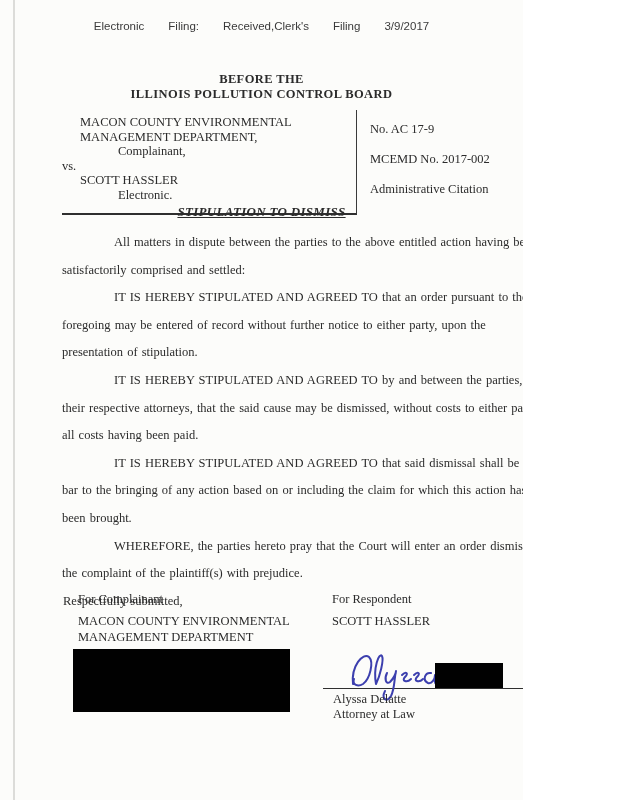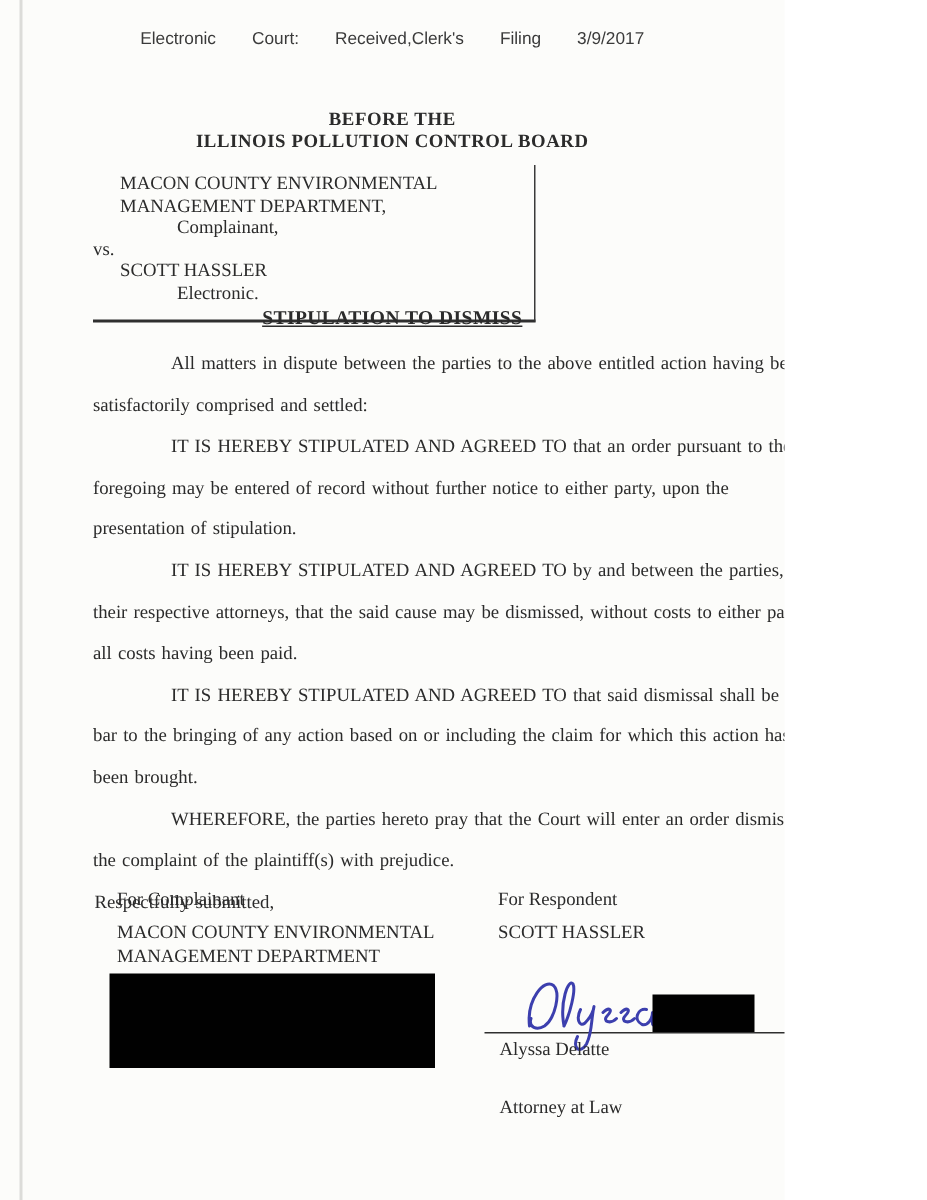--- a/index.html
+++ b/index.html
@@ -30,21 +30,21 @@
     border-right:1.5px solid #3a3a3a;
     border-bottom:2px solid #2f2f2f;
   }
   .cap-indent1 { padding-left:18px; }
   .cap-indent2 { padding-left:56px; }
   .caption-right { padding:12px 0 0 13px; }
   .caption-right .case-line { margin-bottom:16px; line-height:14px; white-space:nowrap; }
   .doc-title {
     position:absolute; top:204px; left:0; right:0;
     text-align:center; font-weight:bold; font-size:13px;
-    text-decoration:underline; letter-spacing:0.3px;
+    text-decoration:underline; letter-spacing:0.3px;font-style:italic;
   }
   .body-text {
     position:absolute; top:229px; left:62px; width:484px;
     font-size:12.5px; line-height:27.6px; word-spacing:1px;
   }
   .body-text p { margin:0; text-indent:52px; }
   .body-text p.closing { text-indent:1px; }
   .sig-area { position:absolute; top:588px; left:62px; width:556px; height:170px; font-size:12.5px; }
   .sig-abs { position:absolute; line-height:15.5px; white-space:nowrap; }
   .for-complainant { left:16px; top:4px; }
@@ -53,49 +53,54 @@
   .respondent-name { left:270px; top:26px; }
   .redaction { position:absolute; background:#010101; }
   .redaction-left { left:11px; top:61px; width:217px; height:63px; }
   .sig-line {
     position:absolute; left:261px; top:72px; width:212px; height:28px;
     border-bottom:1.5px solid #2f2f2f;
   }
   .signature-svg { position:absolute; left:20px; top:-16px; width:96px; height:58px; overflow:visible; }
   .redaction-right { left:112px; bottom:0; width:68px; height:25px; }
   .signer-name { left:271px; top:104px; }
-  .signer-title { left:271px; top:119px;margin-top:24px; }
+  .signer-title { left:271px; top:119px; }
 </style>
 </head>
 <body>
 
 <div class="page">
   <div class="scan-edge"></div>
 
   <div class="efiling-header">
     <span>Electronic</span>
-    <span>Court:</span>
+    <span>Filing:</span>
     <span>Received,Clerk's</span>
     <span>Filing</span>
     <span>3/9/2017</span>
   </div>
 
   <div class="court-title">
     <div>BEFORE THE</div>
     <div>ILLINOIS POLLUTION CONTROL BOARD</div>
   </div>
 
   <div class="caption">
     <div class="caption-left">
       <div class="cap-indent1">MACON COUNTY ENVIRONMENTAL</div>
       <div class="cap-indent1">MANAGEMENT DEPARTMENT,</div>
       <div class="cap-indent2">Complainant,</div>
       <div>vs.</div>
       <div class="cap-indent1">SCOTT HASSLER</div>
       <div class="cap-indent2">Electronic.</div>
+    </div>
+    <div class="caption-right">
+      <div class="case-line">No. AC 17-9</div>
+      <div class="case-line">MCEMD No. 2017-002</div>
+      <div class="case-line">Administrative Citation</div>
     </div>
   </div>
 
   <div class="doc-title">STIPULATION TO DISMISS</div>
 
   <div class="body-text">
     <p>All matters in dispute between the parties to the above entitled action having been satisfactorily comprised and settled:</p>
     <p>IT IS HEREBY STIPULATED AND AGREED TO that an order pursuant to the foregoing may be entered of record without further notice to either party, upon the presentation of stipulation.</p>
     <p>IT IS HEREBY STIPULATED AND AGREED TO by and between the parties, by their respective attorneys, that the said cause may be dismissed, without costs to either party, all costs having been paid.</p>
     <p>IT IS HEREBY STIPULATED AND AGREED TO that said dismissal shall be a bar to the bringing of any action based on or including the claim for which this action has been brought.</p>

